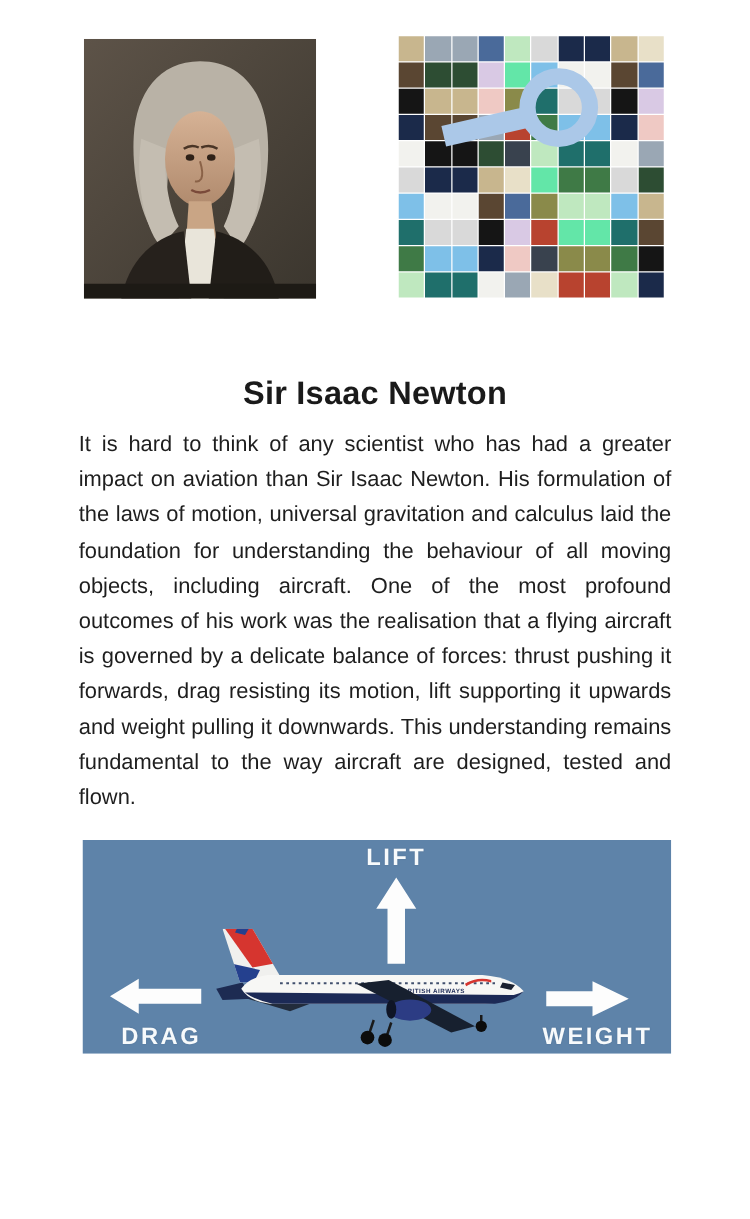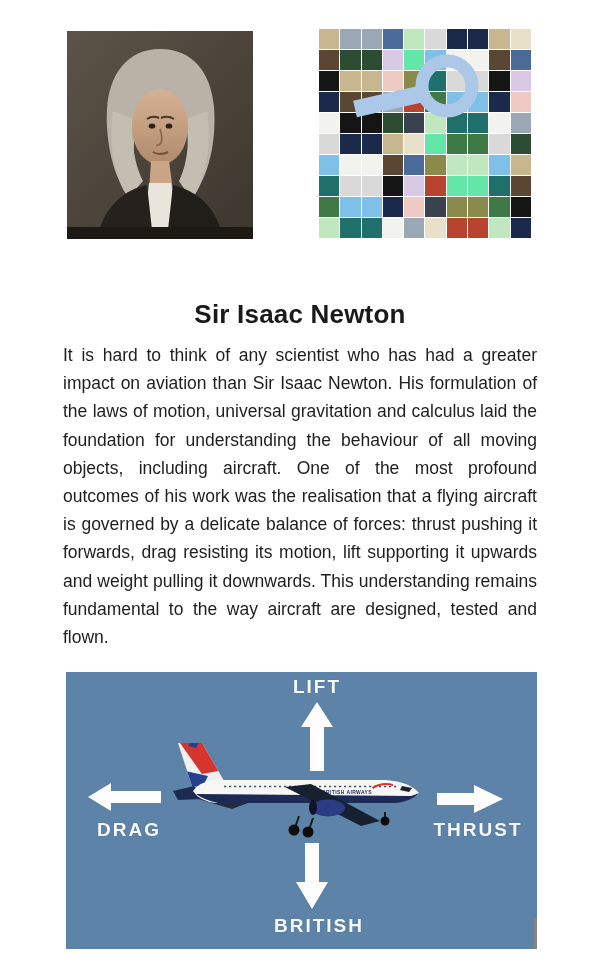--- a/index.html
+++ b/index.html
@@ -1,16 +1,16 @@
 <!DOCTYPE html>
 <html><head>
 <meta charset="utf-8">
 <style>
   html,body{margin:0;padding:0;background:#ffffff;}
-  .page{position:relative;width:600px;height:975px;background:#ffffff;overflow:hidden;
+  .page{position:relative;width:600px;height:843px;background:#ffffff;overflow:hidden;
         font-family:"Liberation Sans",sans-serif;}
 
   
   .portrait{position:absolute;left:67px;top:31px;width:186px;height:208px;overflow:hidden;}
   .mosaic{position:absolute;left:319px;top:29px;width:212px;height:209px;background:#ffffff;}
   .mosaic-grid{position:absolute;inset:0;display:grid;
                grid-template-columns:repeat(10,1fr);grid-template-rows:repeat(10,1fr);gap:1px;}
   .mosaic-grid .cell{width:100%;height:100%;}
   .magnifier-svg{position:absolute;inset:0;pointer-events:none;}
 
@@ -219,17 +219,17 @@
         <circle cx="228" cy="158" r="5.5" fill="#0c0c0c"></circle>
         <circle cx="242" cy="160" r="5.5" fill="#0c0c0c"></circle>
         <line x1="319" y1="140" x2="319" y2="148" stroke="#1a1a1a" stroke-width="2"></line>
         <circle cx="319" cy="149" r="4.5" fill="#0c0c0c"></circle>
       </g>
       <rect x="468" y="246" width="3" height="31" fill="#8d8274" opacity="0.85"></rect>
     </svg>
 
     <div class="force-label label-lift" style="color: rgb(247, 250, 252);">LIFT</div>
     <div class="force-label label-drag" style="color: rgb(247, 250, 252);">DRAG</div>
-    <div class="force-label label-thrust" style="color: rgb(247, 250, 252);">THRUST</div>
+    <div class="force-label label-thrust" style="color: rgb(247, 250, 252);">WEIGHT</div>
     <div class="force-label label-weight" style="color: rgb(247, 250, 252);">BRITISH</div>
   </div>
 
 </div>
 
 </body></html>

